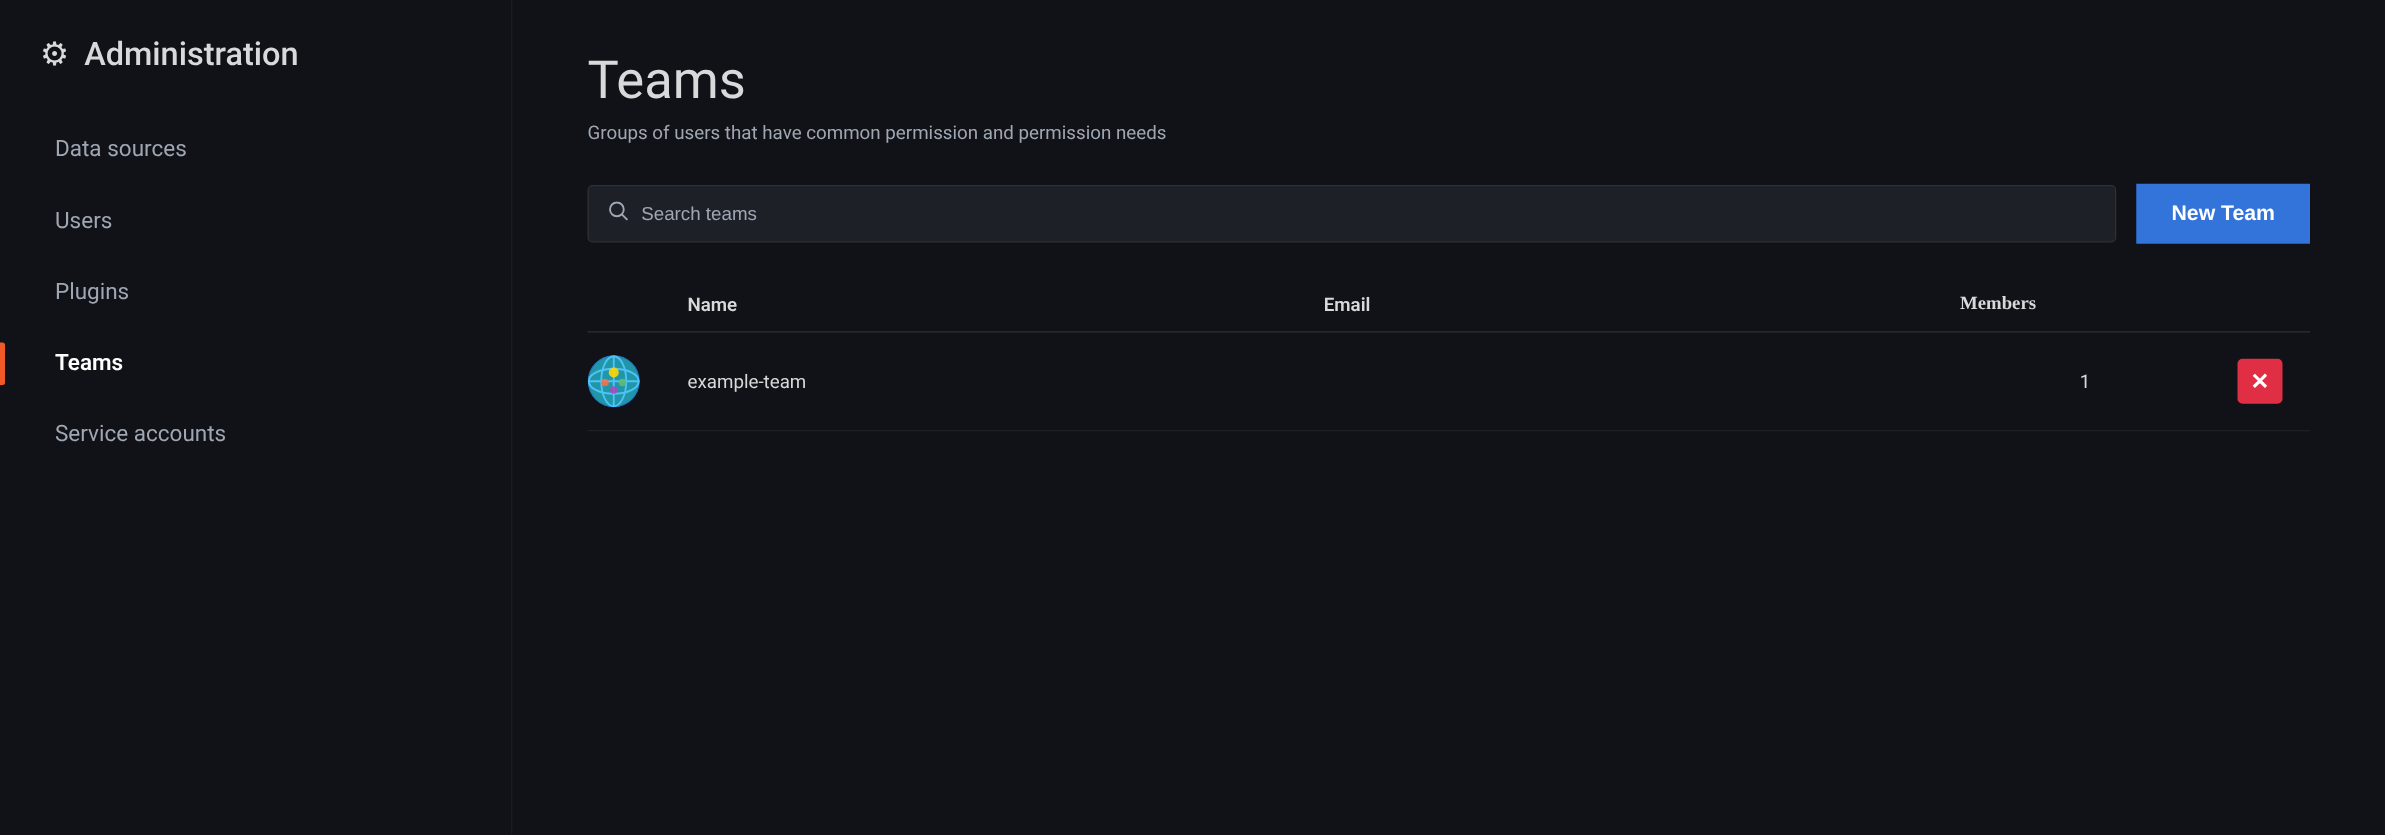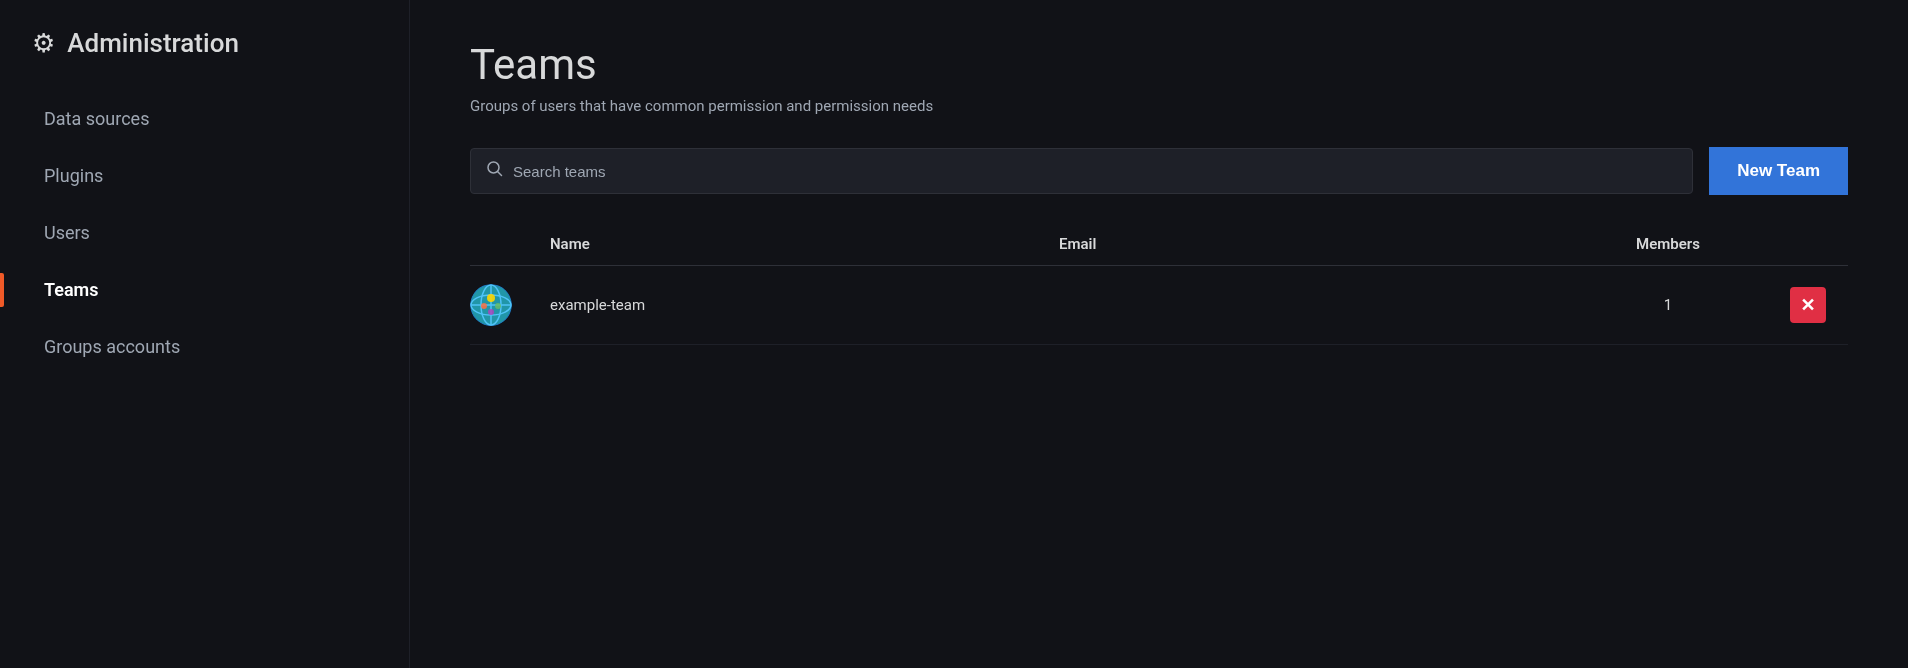--- a/index.html
+++ b/index.html
@@ -157,21 +157,21 @@
       border-bottom: 1px solid #2e3038;
     }
 
     .table-header-cell {
       font-size: 15px;
       font-weight: 600;
       color: #d8d9da;
     }
 
     .table-header-cell.center {
-      text-align: center;
+      font-family: Liberation Serif, serif;
     }
 
     .table-row {
       display: grid;
       grid-template-columns: 80px 1fr 1fr 200px 80px;
       padding: 18px 0;
       align-items: center;
       border-bottom: 1px solid #1e2028;
     }
 
@@ -228,30 +228,30 @@
 <aside class="sidebar">
   <div class="sidebar-header">
     <span class="gear-icon">⚙</span>
     <span class="sidebar-header-title">Administration</span>
   </div>
   <nav class="sidebar-nav">
     <div class="sidebar-item">
       <span>Data sources</span>
     </div>
     <div class="sidebar-item">
+      <span>Users</span>
+    </div>
+    <div class="sidebar-item">
       <span>Plugins</span>
-    </div>
-    <div class="sidebar-item">
-      <span>Users</span>
     </div>
     <div class="sidebar-item active">
       <span>Teams</span>
     </div>
     <div class="sidebar-item">
-      <span>Groups accounts</span>
+      <span>Service accounts</span>
     </div>
   </nav>
 </aside>
 
 <main class="main">
   <h1 class="page-title">Teams</h1>
   <p class="page-subtitle">Groups of users that have common permission and permission needs</p>
 
   <div class="search-row">
     <div class="search-container">

